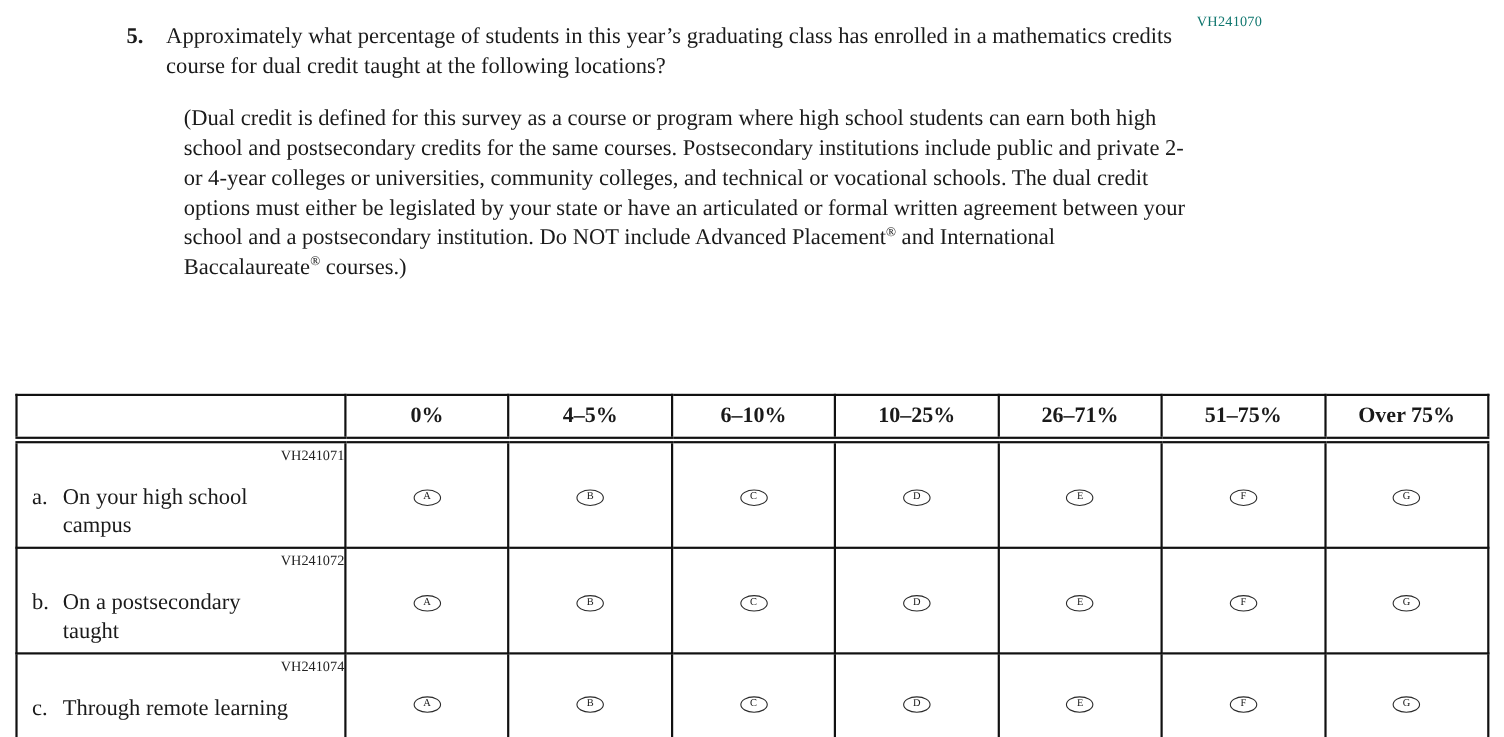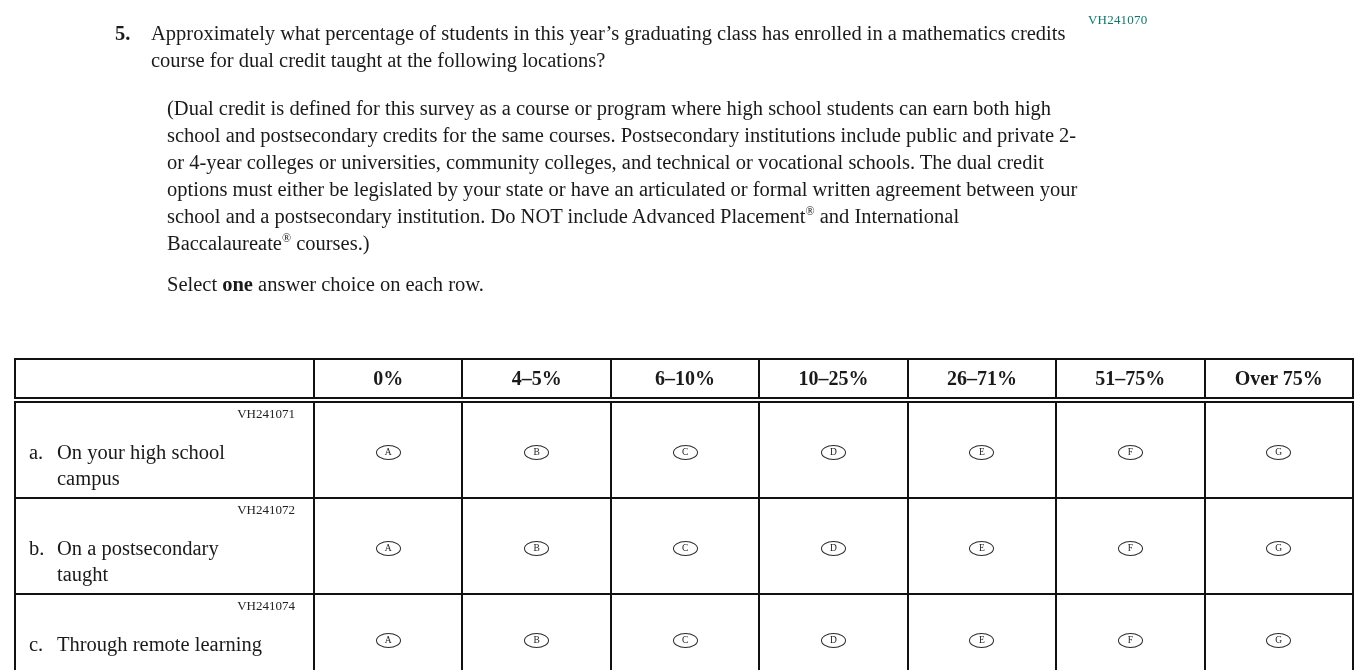--- a/index.html
+++ b/index.html
@@ -77,21 +77,21 @@
   }
   table.answer-table tbody tr { height: 89px; }
   td.row-label-cell {
     position: relative;
     vertical-align: top;
     padding: 36px 8px 6px 13px;
   }
   .row-code {
     position: absolute;
     top: 3px;
-    right: 18px;
+    right: 0;
     font-size: 13px;
     color: #222;
   }
   .row-label {
     display: flex;
     font-size: 20.5px;
     line-height: 26px;
   }
   .row-prefix {
     flex: 0 0 28px;
@@ -123,21 +123,20 @@
 
 <div class="page-code">VH241070</div>
 
 <div class="question-block">
   <div class="q-first">
     <span class="q-number">5.</span>
     <span class="q-text">Approximately what percentage of students in this year’s graduating class has enrolled in a mathematics credits course for dual credit taught at the following locations?</span>
   </div>
   <div class="q-body">
     <p class="q-definition" id="question-definition"><span>(Dual credit is defined for this survey as a course or program where high school students can earn both high school and postsecondary credits for the same courses. Postsecondary institutions include public and private 2- or 4-year colleges or universities, community colleges, and technical or vocational schools. The dual credit options must either be legislated by your state or have an articulated or formal written agreement between your school and a postsecondary institution. Do NOT include Advanced Placement</span><sup>®</sup><span> and International Baccalaureate</span><sup>®</sup><span> courses.)</span></p>
-    <p class="q-instruction" id="question-instruction"><span>Select </span><span class="seg-bold">one</span><span> answer choice on each row.</span></p>
   </div>
 </div>
 
 <div class="answer-table-wrap">
   <table class="answer-table">
     <colgroup>
       <col class="label-col">
       <col>
         <col>
         <col>

